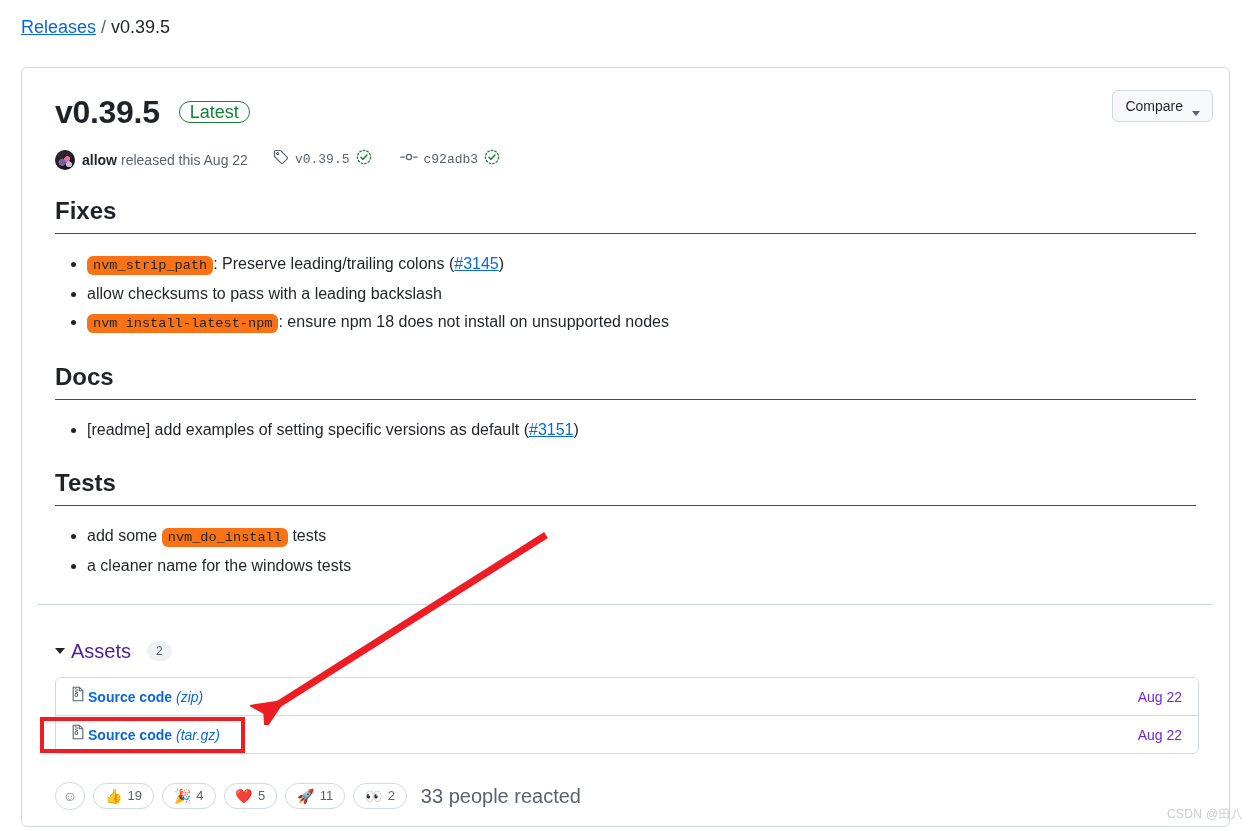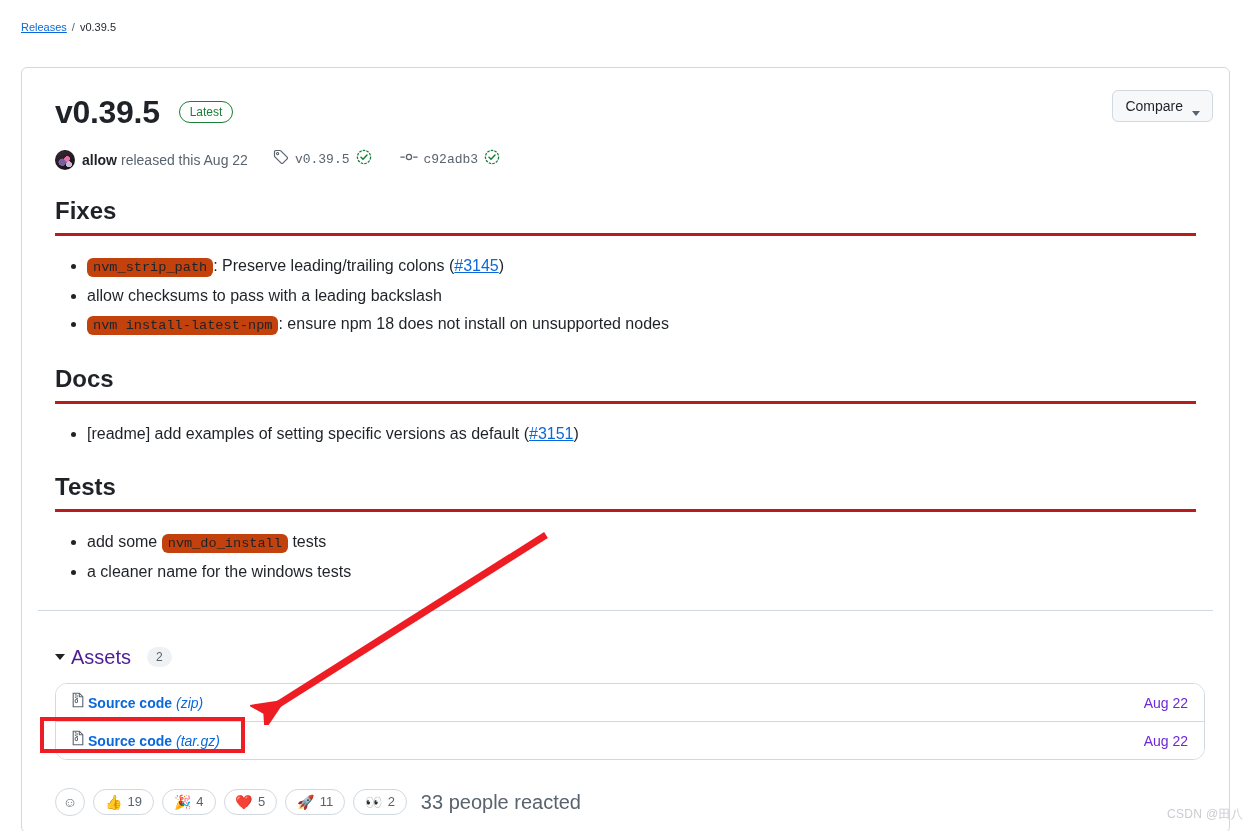--- a/index.html
+++ b/index.html
@@ -14,21 +14,21 @@
     font-family: "Liberation Sans", sans-serif;
     color: #1f2328;
     overflow: hidden;
   }
 
   
   .breadcrumb {
     position: absolute;
     left: 21px;
     top: 17px;
-    font-size: 11px;
+    font-size: 18px;
     line-height: 20px;
     color: #1f2328;
     white-space: nowrap;
   }
   .breadcrumb a.bc-link {
     color: #0969da;
     text-decoration: underline;
     cursor: pointer;
   }
   .breadcrumb .bc-sep {
@@ -68,21 +68,21 @@
     letter-spacing: -0.3px;
     color: #1f2328;
     margin: 0;
     padding-left: 17px;
   }
   .latest-badge {
     margin-left: 19px;
     border: 1px solid #1a7f37;
     color: #1a7f37;
     border-radius: 2em;
-    font-size: 12px;
+    font-size: 18px;
     line-height: 18px;
     padding: 1px 10px;
     font-weight: 500;
     white-space: nowrap;
   }
 
   .compare-btn {
     position: absolute;
     right: 16px;
     top: 22px;
@@ -161,36 +161,36 @@
 
   
   .release-notes { padding: 0 17px; }
   .notes-h {
     font-size: 24px;
     line-height: 30px;
     font-weight: 600;
     color: #1f2328;
     margin: 24px 0 0 0;
     padding-bottom: 7px;
-    border-bottom: 3px solid #b91c1c;
+    border-bottom: 1px solid #b91c1c;
   }
   .notes-h.first { margin-top: 26px; }
   ul.notes-list {
     margin: 16px 0 0 0;
     padding-left: 32px;
     list-style: disc;
   }
   ul.notes-list li {
     font-size: 16px;
     line-height: 28px;
     color: #1f2328;
     margin-bottom: 0;
   }
   code.inline {
-    background: #c2410c;
+    background: #f97316;
     border-radius: 6px;
     padding: 2px 6px;
     font-family: "Liberation Mono", monospace;
     font-size: 13.6px;
     color: #1f2328;
   }
   a.issue-link {
     color: #0969da;
     text-decoration: underline;
     cursor: pointer;
@@ -227,23 +227,23 @@
     background: #eff1f3;
     color: #59636e;
     border-radius: 2em;
     font-size: 12px;
     line-height: 18px;
     padding: 1px 9px;
   }
   .assets-box {
     margin-top: 13px;
     margin-left: 17px;
-    margin-right: 8px;
+    margin-right: 14px;
     border: 1px solid #d1d9e0;
-    border-radius: 12px;
+    border-radius: 6px;
     overflow: hidden;
   }
   .asset-row {
     display: flex;
     align-items: center;
     padding: 8px 16px 8px 14px;
     font-size: 14px;
     line-height: 20px;
     background: #ffffff;
   }

